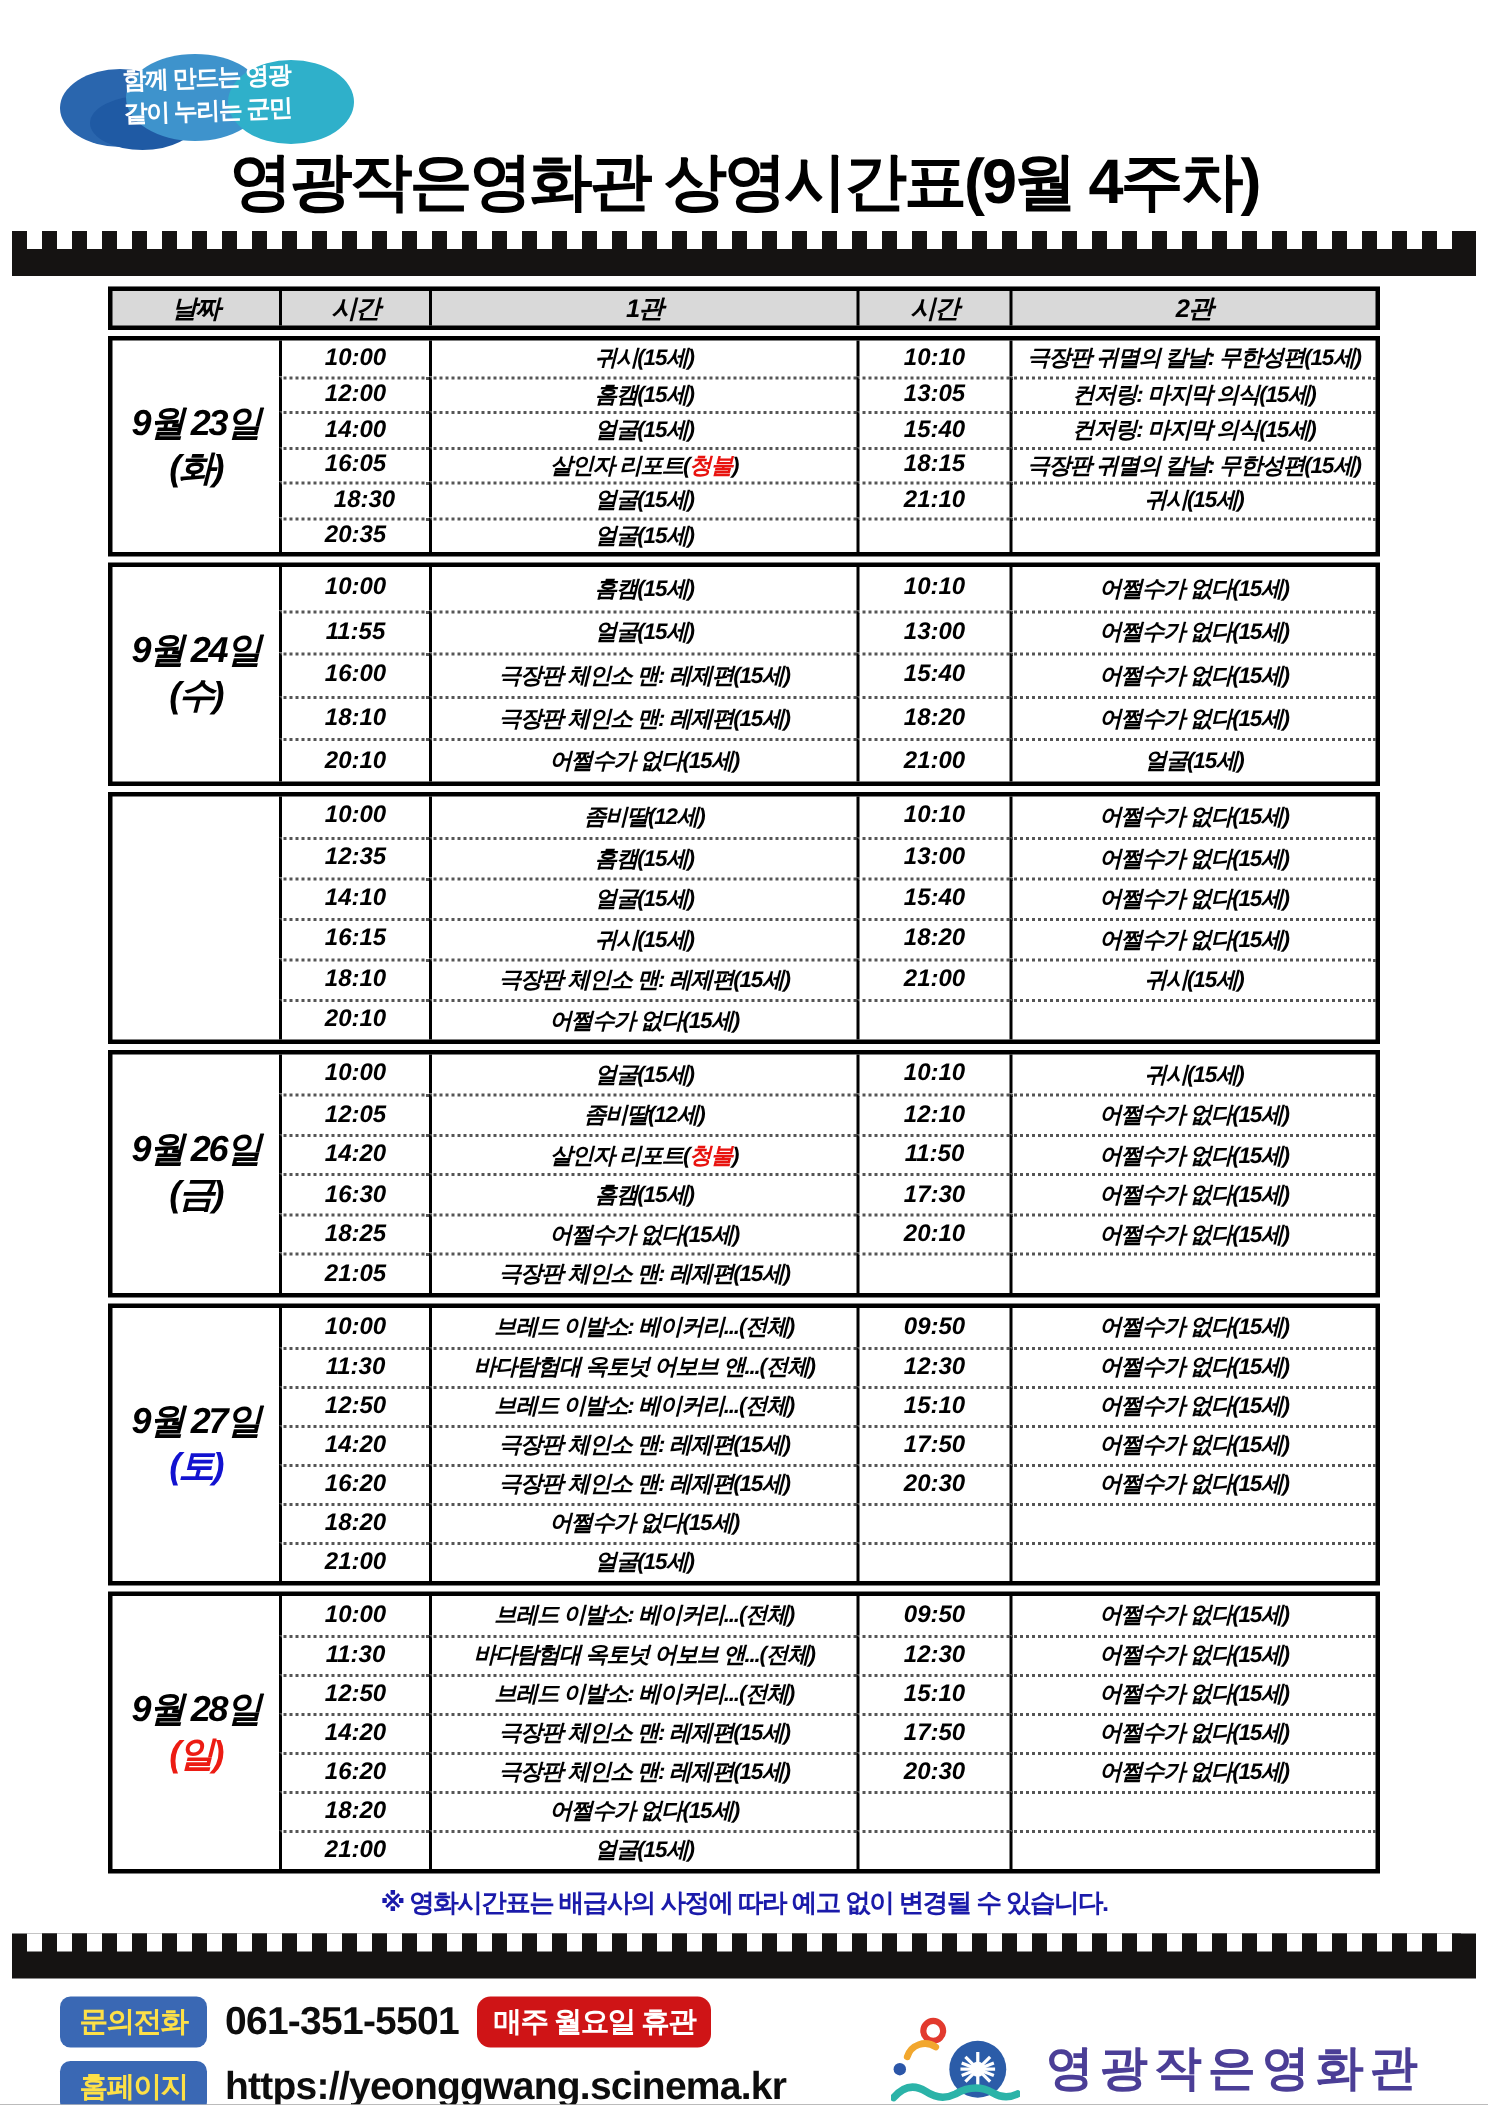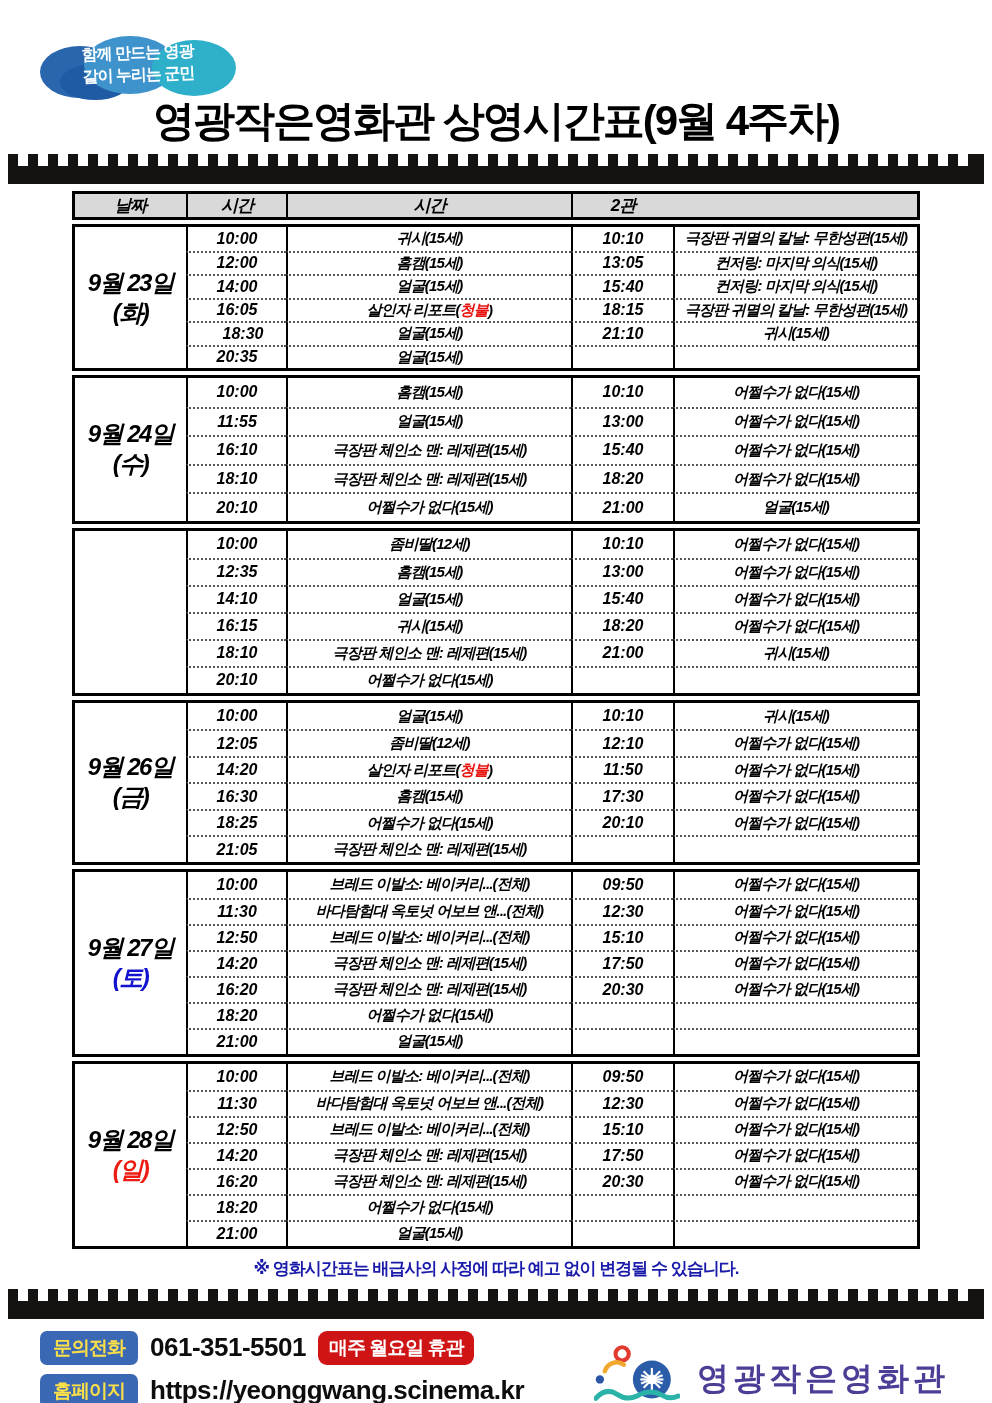--- a/index.html
+++ b/index.html
@@ -85,20 +85,21 @@
   <h1 class="page-title">영광작은영화관 상영시간표(9월 4주차)</h1>
 
   <div class="strip">
     <div class="holes"></div>
   </div>
 
   <div class="schedule">
     <div class="grid thead">
       <div class="hcell">날짜</div>
       <div class="hcell">시간</div>
+      <div class="hcell">1관</div>
       <div class="hcell">시간</div>
       <div class="hcell">2관</div>
     </div>
     <div id="blocks">
         <div class="grid day-block b1">
           <div class="date-cell" style="grid-row: 1 / span 6;">
             <span>9월 23일</span>
             <span style="color:#000000">(화)</span>
           </div>
           <div class="cell cborder time" style="grid-column: 2;">10:00</div>
@@ -132,21 +133,21 @@
             <span style="color:#000000">(수)</span>
           </div>
           <div class="cell cborder time" style="grid-column: 2;">10:00</div>
           <div class="cell cborder movie" style="grid-column: 3;">홈캠(15세)</div>
           <div class="cell cborder time" style="grid-column: 4;">10:10</div>
           <div class="cell cborder movie" style="grid-column: 5;">어쩔수가 없다(15세)</div>
           <div class="cell cborder time rt" style="grid-column: 2;">11:55</div>
           <div class="cell cborder movie rt" style="grid-column: 3;">얼굴(15세)</div>
           <div class="cell cborder time rt" style="grid-column: 4;">13:00</div>
           <div class="cell cborder movie rt" style="grid-column: 5;">어쩔수가 없다(15세)</div>
-          <div class="cell cborder time rt" style="grid-column: 2;">16:10</div>
+          <div class="cell cborder time rt" style="grid-column: 2;">16:00</div>
           <div class="cell cborder movie rt" style="grid-column: 3;">극장판 체인소 맨: 레제편(15세)</div>
           <div class="cell cborder time rt" style="grid-column: 4;">15:40</div>
           <div class="cell cborder movie rt" style="grid-column: 5;">어쩔수가 없다(15세)</div>
           <div class="cell cborder time rt" style="grid-column: 2;">18:10</div>
           <div class="cell cborder movie rt" style="grid-column: 3;">극장판 체인소 맨: 레제편(15세)</div>
           <div class="cell cborder time rt" style="grid-column: 4;">18:20</div>
           <div class="cell cborder movie rt" style="grid-column: 5;">어쩔수가 없다(15세)</div>
           <div class="cell cborder time rt" style="grid-column: 2;">20:10</div>
           <div class="cell cborder movie rt" style="grid-column: 3;">어쩔수가 없다(15세)</div>
           <div class="cell cborder time rt" style="grid-column: 4;">21:00</div>

